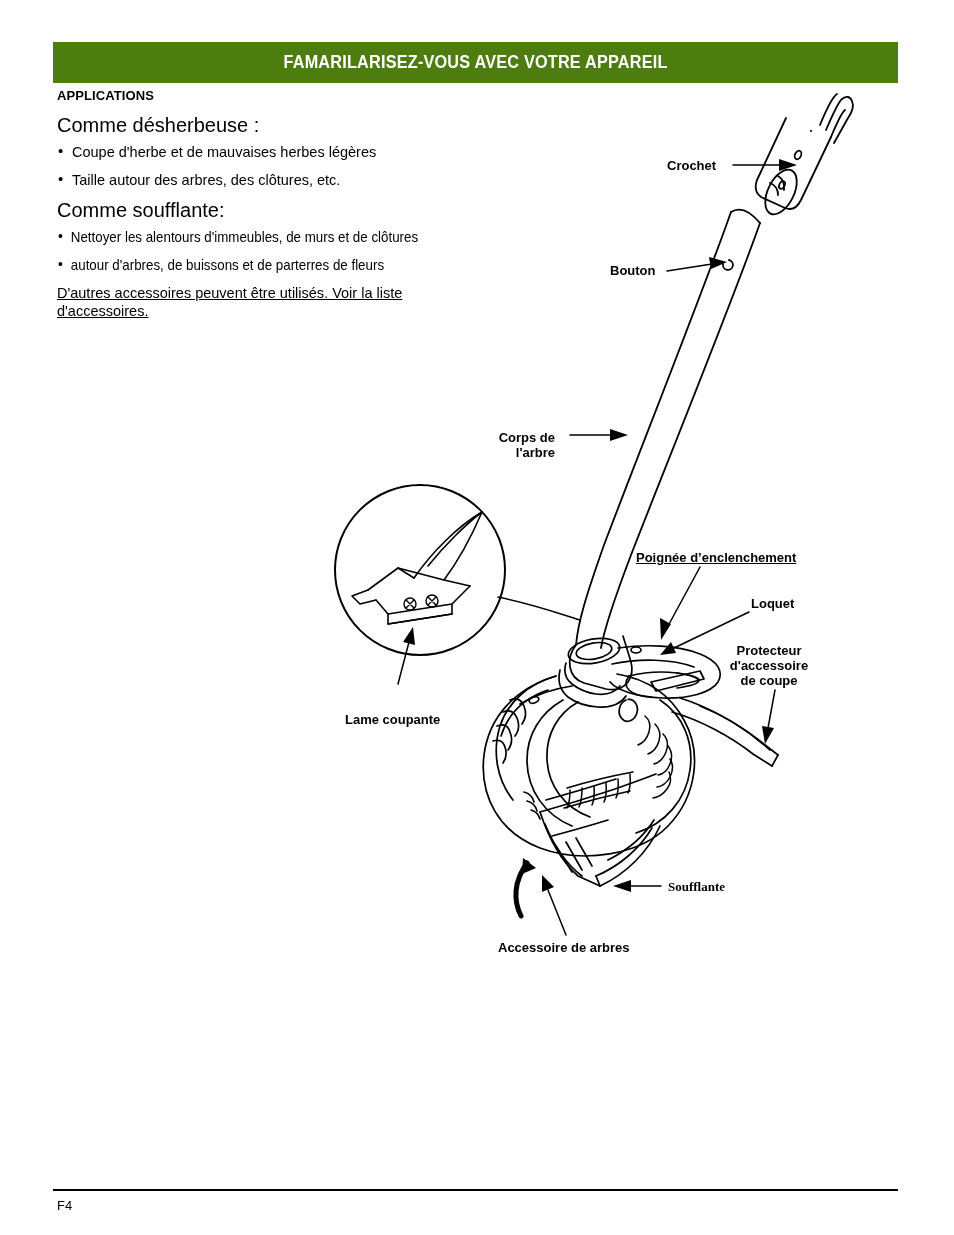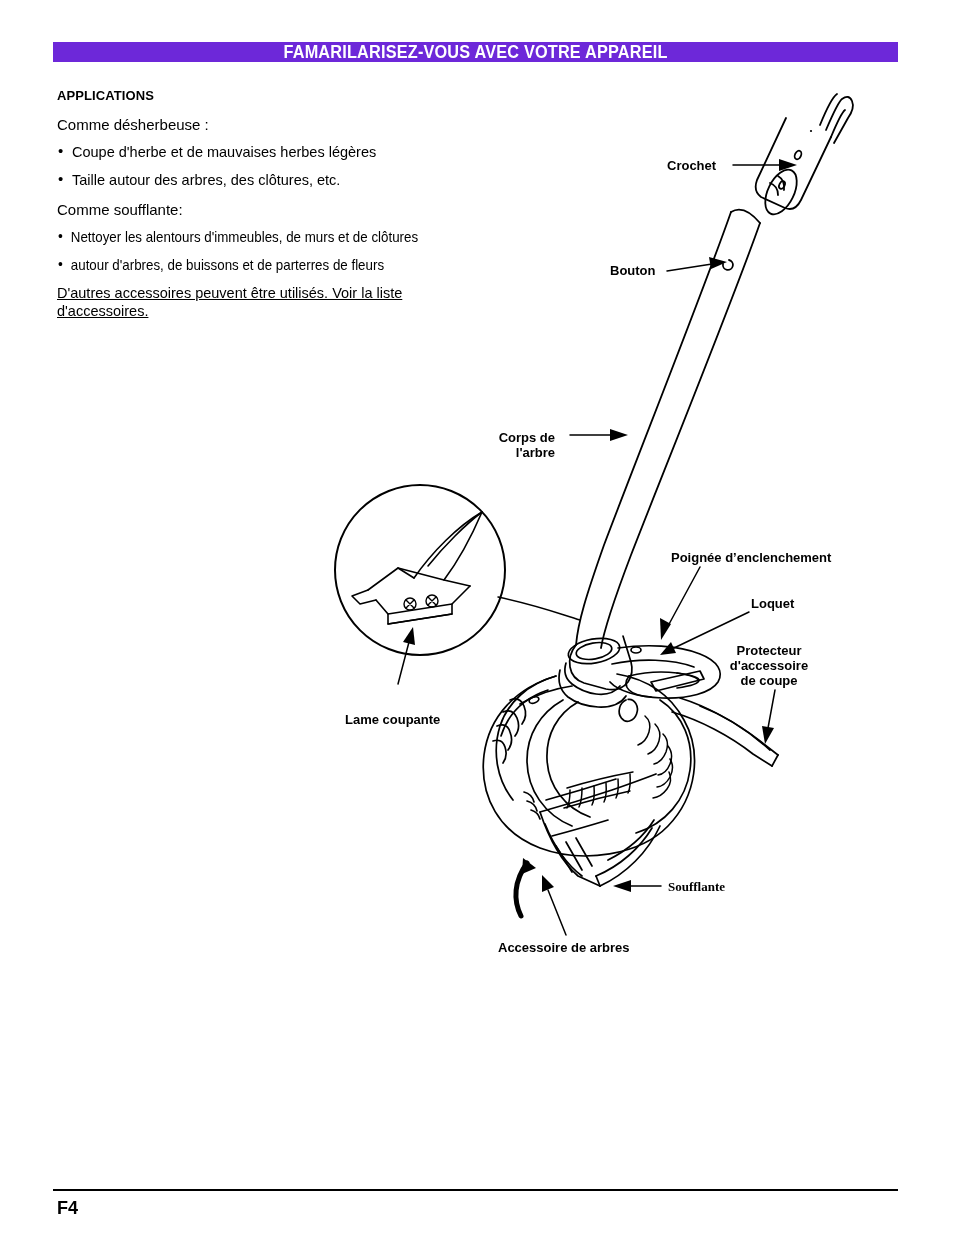--- a/index.html
+++ b/index.html
@@ -8,42 +8,42 @@
     background:#ffffff;
     font-family:"Liberation Sans", sans-serif;
     color:#000;
     position:relative;
     overflow:hidden;
   }
   .page{position:absolute;inset:0;}
 
   
   .banner{
-    position:absolute;left:53px;top:42px;width:845px;height:20px;
-    background:#6d28d9;
+    position:absolute;left:53px;top:42px;width:845px;height:41px;
+    background:#4d7c0f;
     display:flex;align-items:center;justify-content:center;
   }
   .banner-title{
     color:#fff;
     font-family:"Liberation Sans Narrow","Liberation Sans",sans-serif;
     font-weight:bold;
     font-size:17.5px;
     letter-spacing:.2px;
     transform:scaleX(.93);
     transform-origin:center;
     white-space:nowrap;
   }
 
   
   .copy{position:absolute;left:57px;top:88px;width:375px;}
   .h-app{
     font-weight:bold;font-size:13px;line-height:16px;margin:0 0 7px 0;
     letter-spacing:.1px;
   }
-  .lead{font-size:15px;line-height:18px;margin:12px 0 9px 0;}
+  .lead{font-size:20px;line-height:18px;margin:12px 0 9px 0;}
   .bullets{list-style:none;margin:0 0 9px 0;padding:0;}
   .bullets li{
     font-size:14.5px;line-height:18px;
     padding-left:15px;position:relative;margin-bottom:10px;
   }
   .bullets li:before{
     content:"\2022";position:absolute;left:1px;top:-1px;font-size:15px;
   }
   .bullets.narrow li{
     font-family:"Liberation Sans Narrow","Liberation Sans",sans-serif;
@@ -65,21 +65,21 @@
   .lbl.ml{text-align:center;white-space:normal;}
   .lbl.r{text-align:right;}
 
   
   .footer-rule{
     position:absolute;left:53px;top:1189px;width:845px;height:0;
     border-top:2px solid #000;
   }
   .folio{
     position:absolute;left:57px;top:1198px;
-    font-weight:bold;font-size:18px;
+    font-weight:normal;font-size:13px;
   }
 </style>
 </head>
 <body>
 
 <div class="page">
 
   <div class="banner">
     <span class="banner-title">FAMARILARISEZ-VOUS AVEC VOTRE APPAREIL</span>
   </div>
@@ -289,21 +289,21 @@
 
   <div class="lbl" style="left:610px;top:263px;">Bouton</div>
 
   <div class="lbl r" style="left:440px;top:430px;width:115px;">
     <div>Corps de</div>
     <div>l'arbre</div>
   </div>
 
   <div class="lbl" style="left:345px;top:712px;">Lame coupante</div>
 
-  <div class="lbl" style="left:671px;top:550px;">Poignée d’enclenchement</div>
+  <div class="lbl" style="left:636px;top:550px;text-decoration:underline;">Poignée d’enclenchement</div>
 
   <div class="lbl" style="left:751px;top:596px;">Loquet</div>
 
   <div class="lbl ml" style="left:714px;top:643px;width:110px;">
     <div>Protecteur</div>
     <div>d'accessoire</div>
     <div>de coupe</div>
   </div>
 
   <div class="lbl" style="left:668px;top:879px;font-family:Liberation Serif, serif;">Soufflante</div>

